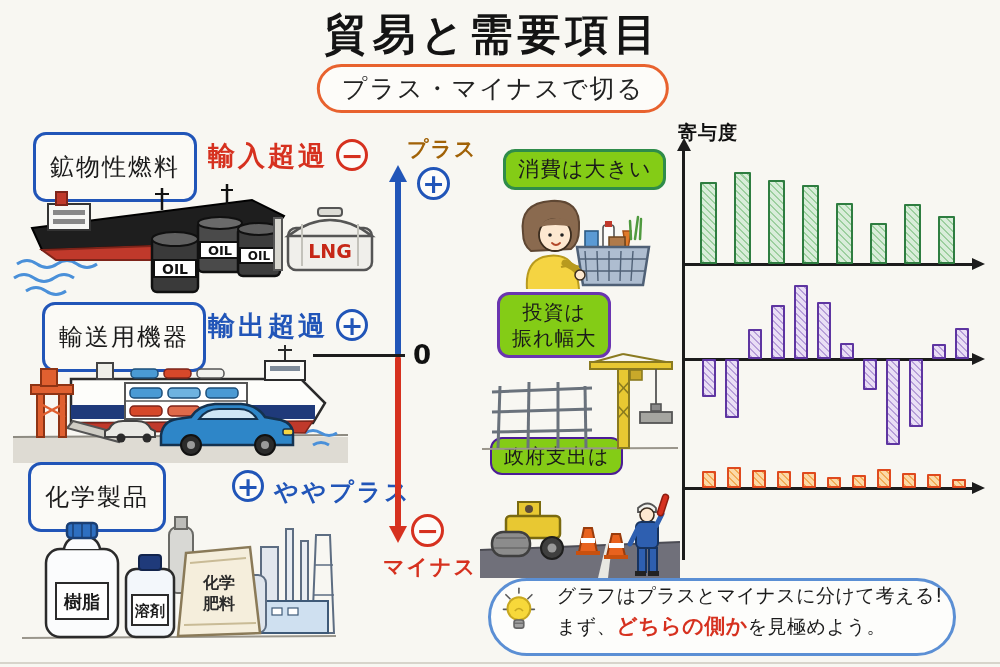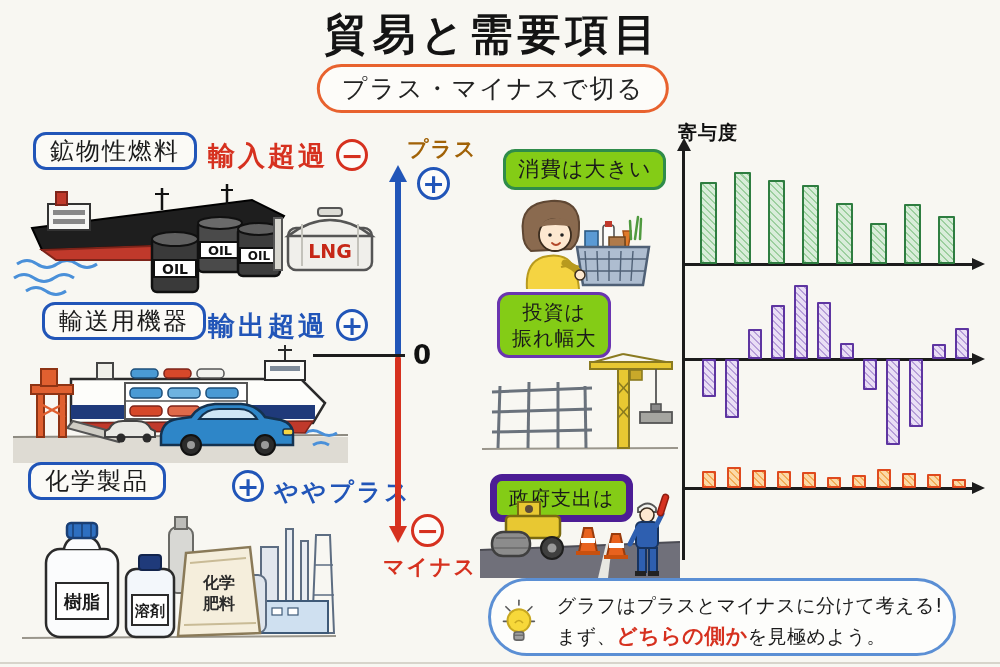--- a/index.html
+++ b/index.html
@@ -16,21 +16,21 @@
     font-size:43px;font-weight:600;letter-spacing:5px;color:#141414;
   }
   .subtitle-bubble{
     left:50%;transform:translateX(-52%);top:64px;
     border:3px solid #e8622e;border-radius:26px;background:#fdfcf9;
     padding:5px 22px;font-size:25px;letter-spacing:2px;color:#222;
   }
   
   .item-box{
     border:3px solid #2155b8;border-radius:13px;background:#fbfaf6;
-    padding:0 14px;font-size:24px;letter-spacing:2px;color:#1a1a1a;white-space:nowrap;
+    padding:16px 14px;font-size:24px;letter-spacing:2px;color:#1a1a1a;white-space:nowrap;
   }
   .status-red{color:#d6311f;font-size:27px;font-weight:600;letter-spacing:3px;}
   .status-blue{color:#2155b8;font-size:27px;font-weight:600;letter-spacing:3px;}
   .badge{
     width:32px;height:32px;border-radius:50%;box-sizing:border-box;
     display:flex;align-items:center;justify-content:center;
     font-size:27px;font-weight:700;line-height:1;background:#fdfcf9;
   }
   .badge.minus{border:3.5px solid #d6311f;color:#d6311f;}
   .badge.plus{border:3.5px solid #2155b8;color:#2155b8;}
@@ -43,26 +43,26 @@
   
   .ylab{font-size:19px;font-weight:600;letter-spacing:1px;color:#111;}
   .chart-bars{position:absolute;width:300px;height:0;}
   .bar{position:absolute;box-sizing:border-box;border-radius:1px;}
   .bubble{
     border-radius:12px;background:#84cc16;text-align:center;
     padding:4px 12px;font-size:21px;letter-spacing:1px;color:#1a1a1a;line-height:1.3;white-space:nowrap;
   }
   .bubble.green{border:3px solid #2f8c4a;}
   .bubble.purple{border:3px solid #6a35b0;}
-  .bubble.orange{border:7px solid #4c1d95;margin-top:37px;}
+  .bubble.orange{border:2px solid #4c1d95;}
   
   .note-cloud{
     left:488px;top:578px;width:468px;height:78px;
     border:3px solid #5b8fd4;border-radius:40px;background:#fdfdfb;
-    display:flex;align-items:flex-end;gap:20px;padding:0 10px;box-sizing:border-box;
+    display:flex;align-items:flex-start;gap:20px;padding:0 10px;box-sizing:border-box;
   }
   .note-text{font-size:19px;line-height:1.55;letter-spacing:0.5px;color:#1b1b1b;white-space:nowrap;}
   .note-em{color:#d6311f;font-weight:700;font-size:21px;}
   .ground-line{left:0;right:0;bottom:3px;height:2px;background:#c9c4ba;opacity:.7;}
 </style>
 </head>
 <body>
 
 <div class="abs title">貿易と需要項目</div>
 <div class="abs subtitle-bubble">プラス・マイナスで切る</div>

